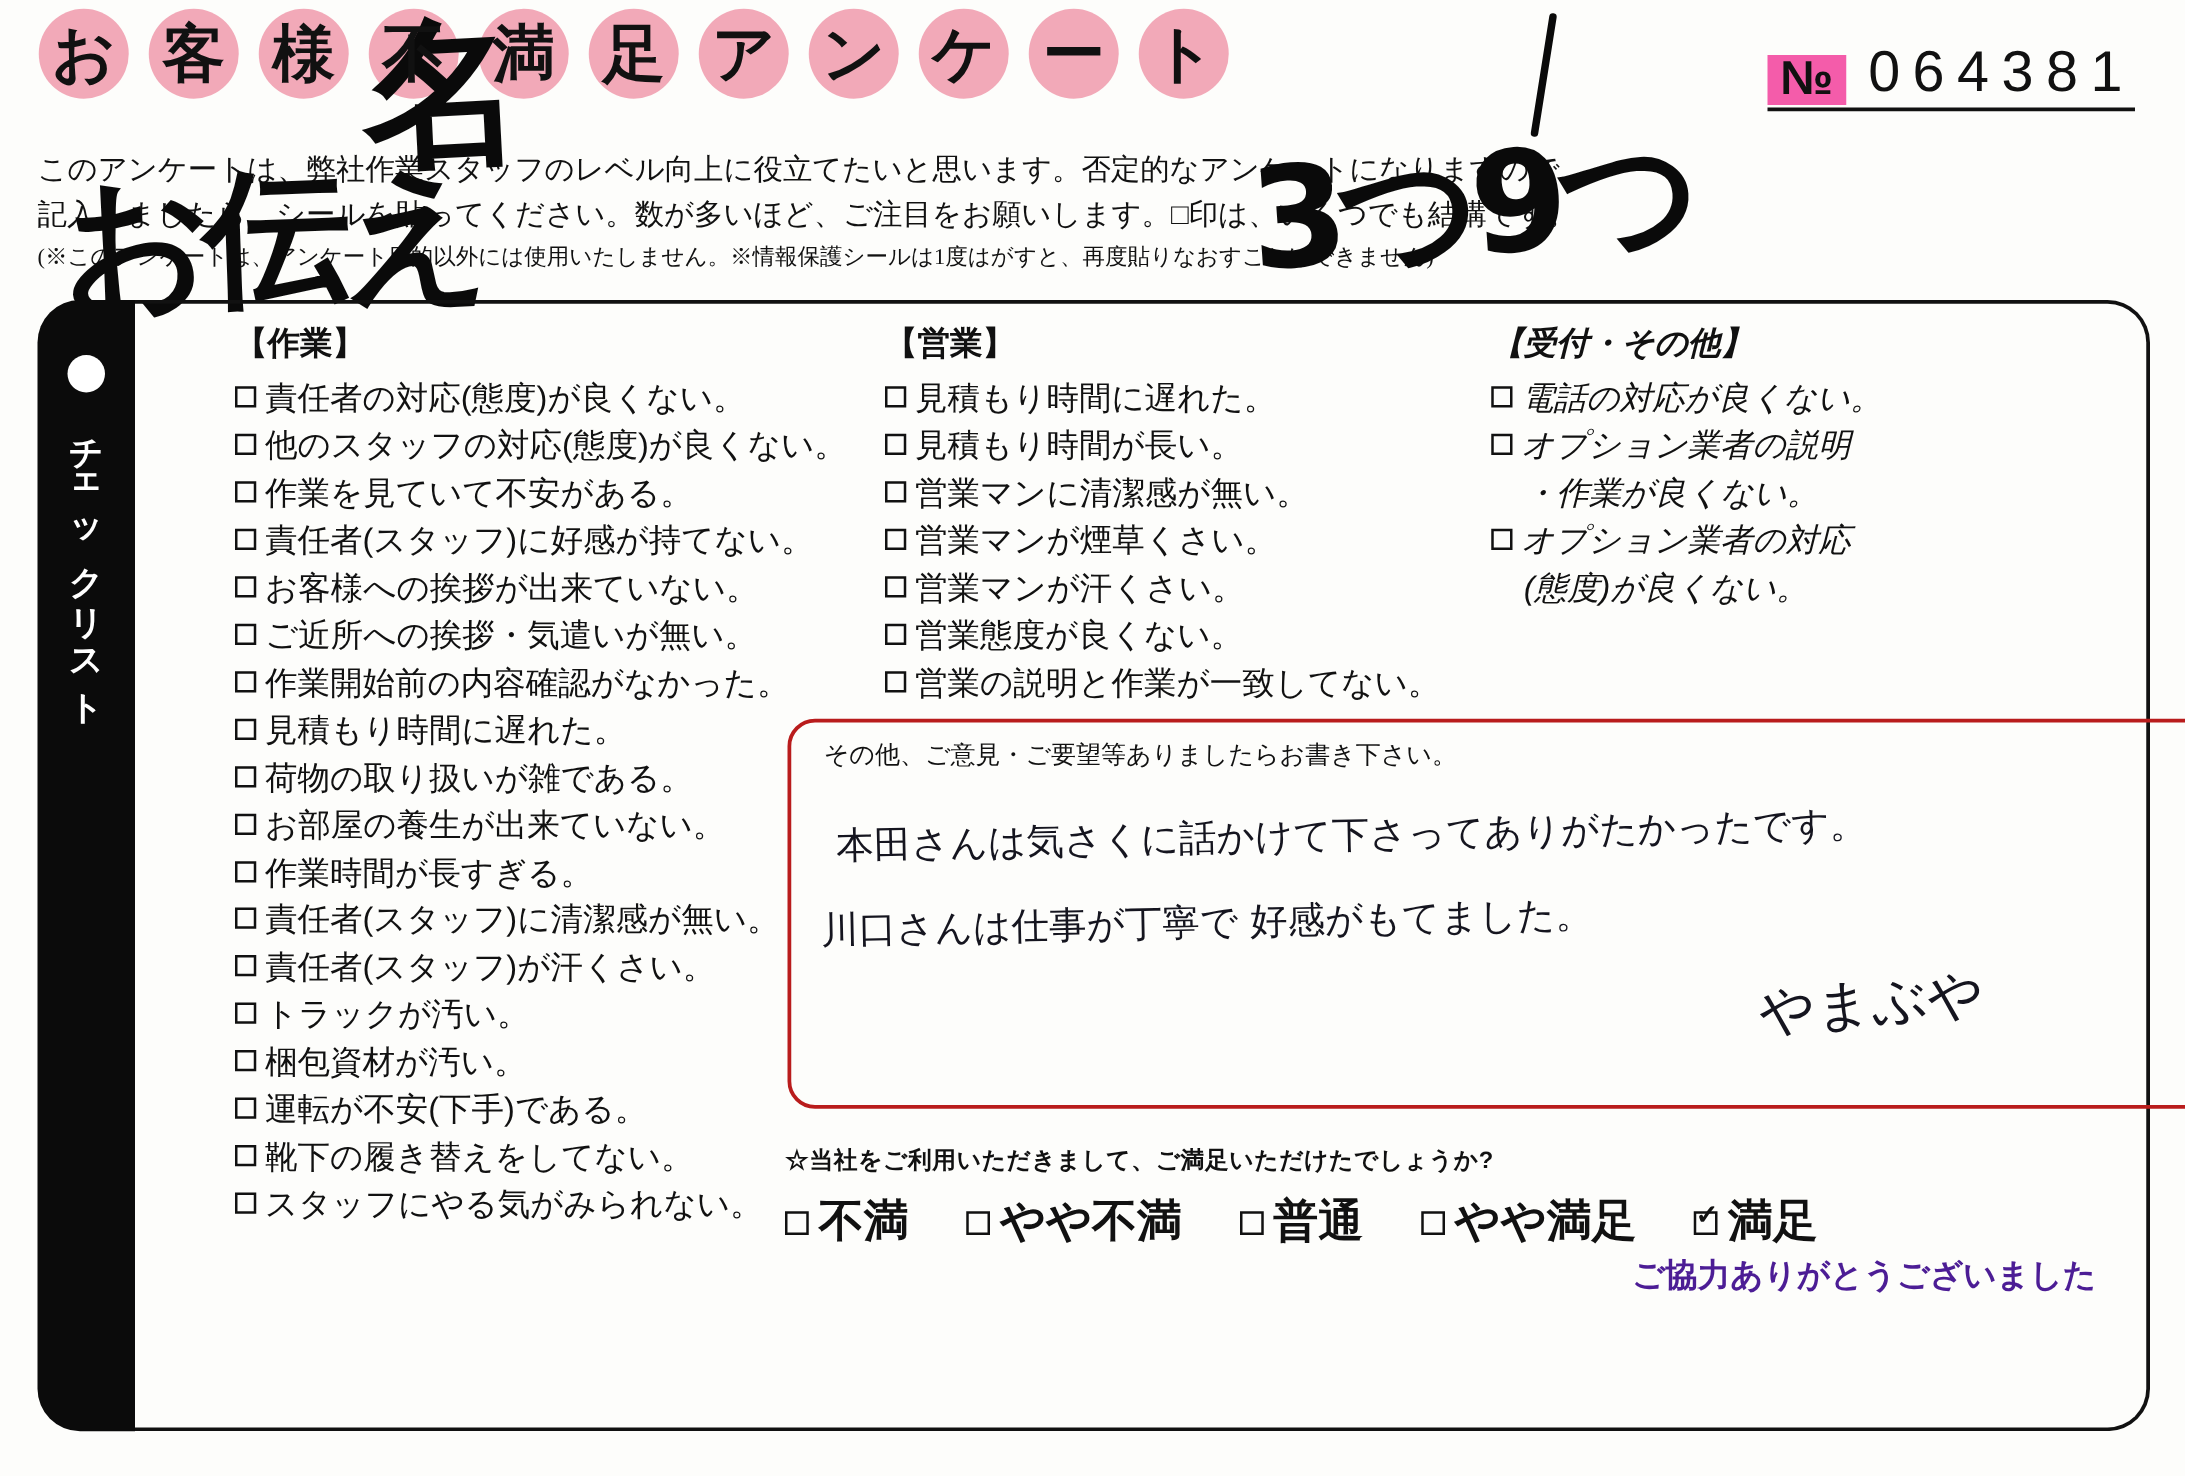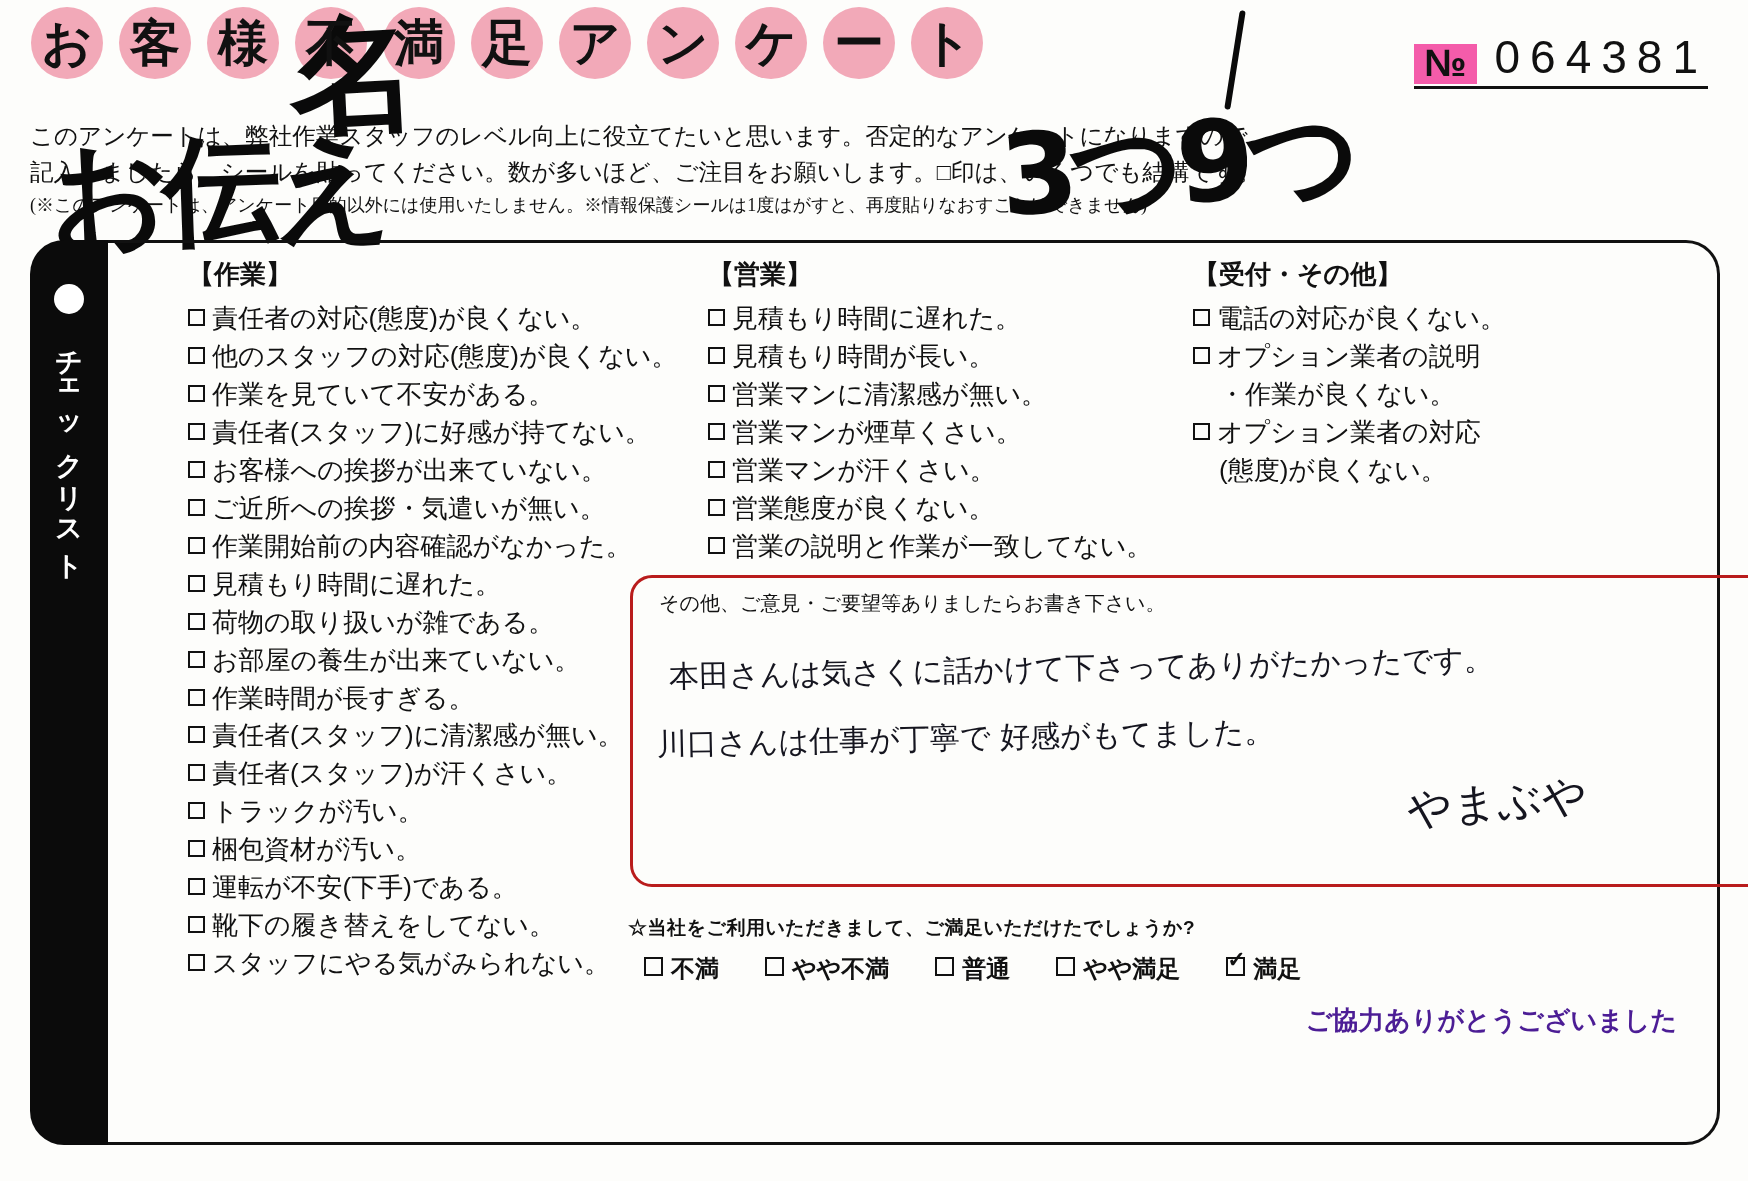--- a/index.html
+++ b/index.html
@@ -187,20 +187,21 @@
     position: absolute;
     left: 600px;
     top: 14px;
     width: 470px;
   }
   .col-recept {
     position: absolute;
     left: 1085px;
     top: 14px;
     width: 470px;
+    font-style: italic;
   }
 
   
   .comment-box {
     position: absolute;
     left: 522px;
     top: 332px;
     width: 1144px;
     height: 312px;
     border: 3px solid #b91c1c;
@@ -232,23 +233,22 @@
   }
   .sat-q {
     font-size: 19px;
     font-weight: bold;
     letter-spacing: 0.5px;
   }
   .sat-opts {
     margin-top: 12px;
     display: flex;
     gap: 46px;
-    font-size: 24px;
-    font-weight: bold;
-    margin-left: 16px;
+    font-size: 36px;
+    font-weight: bold;
   }
   .sat-opts .box {
     display: inline-block;
     width: 19px;
     height: 19px;
     border: 2px solid #111;
     margin-right: 8px;
     vertical-align: 1px;
     box-sizing: border-box;
     position: relative;

